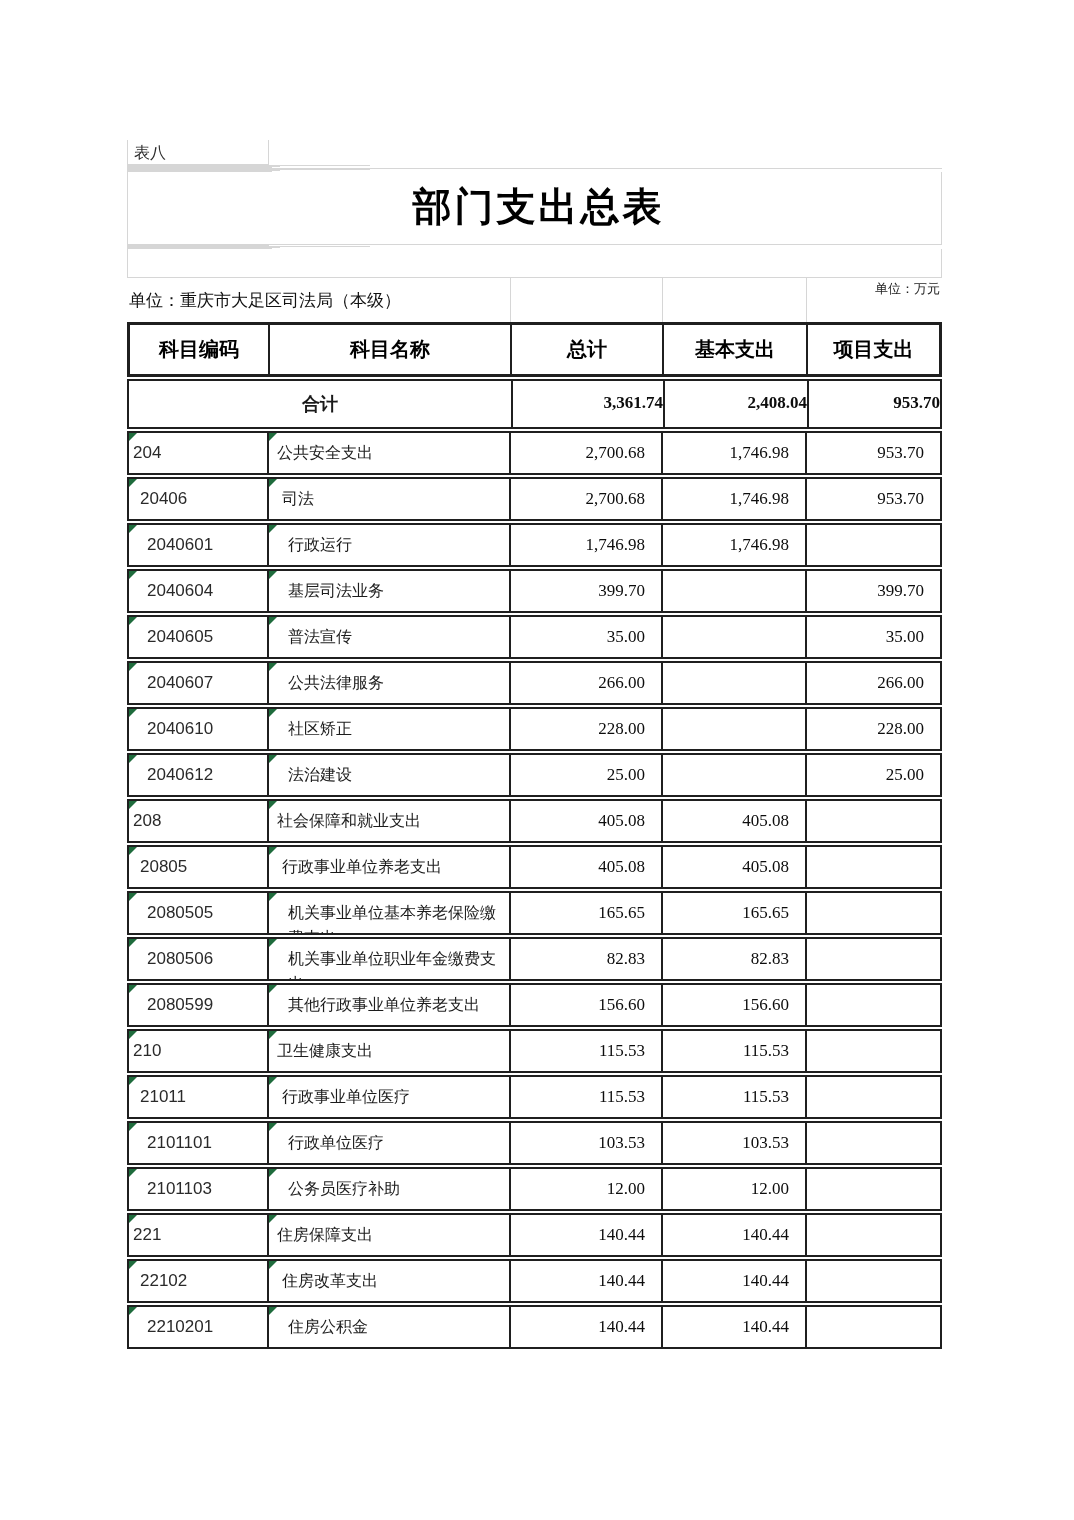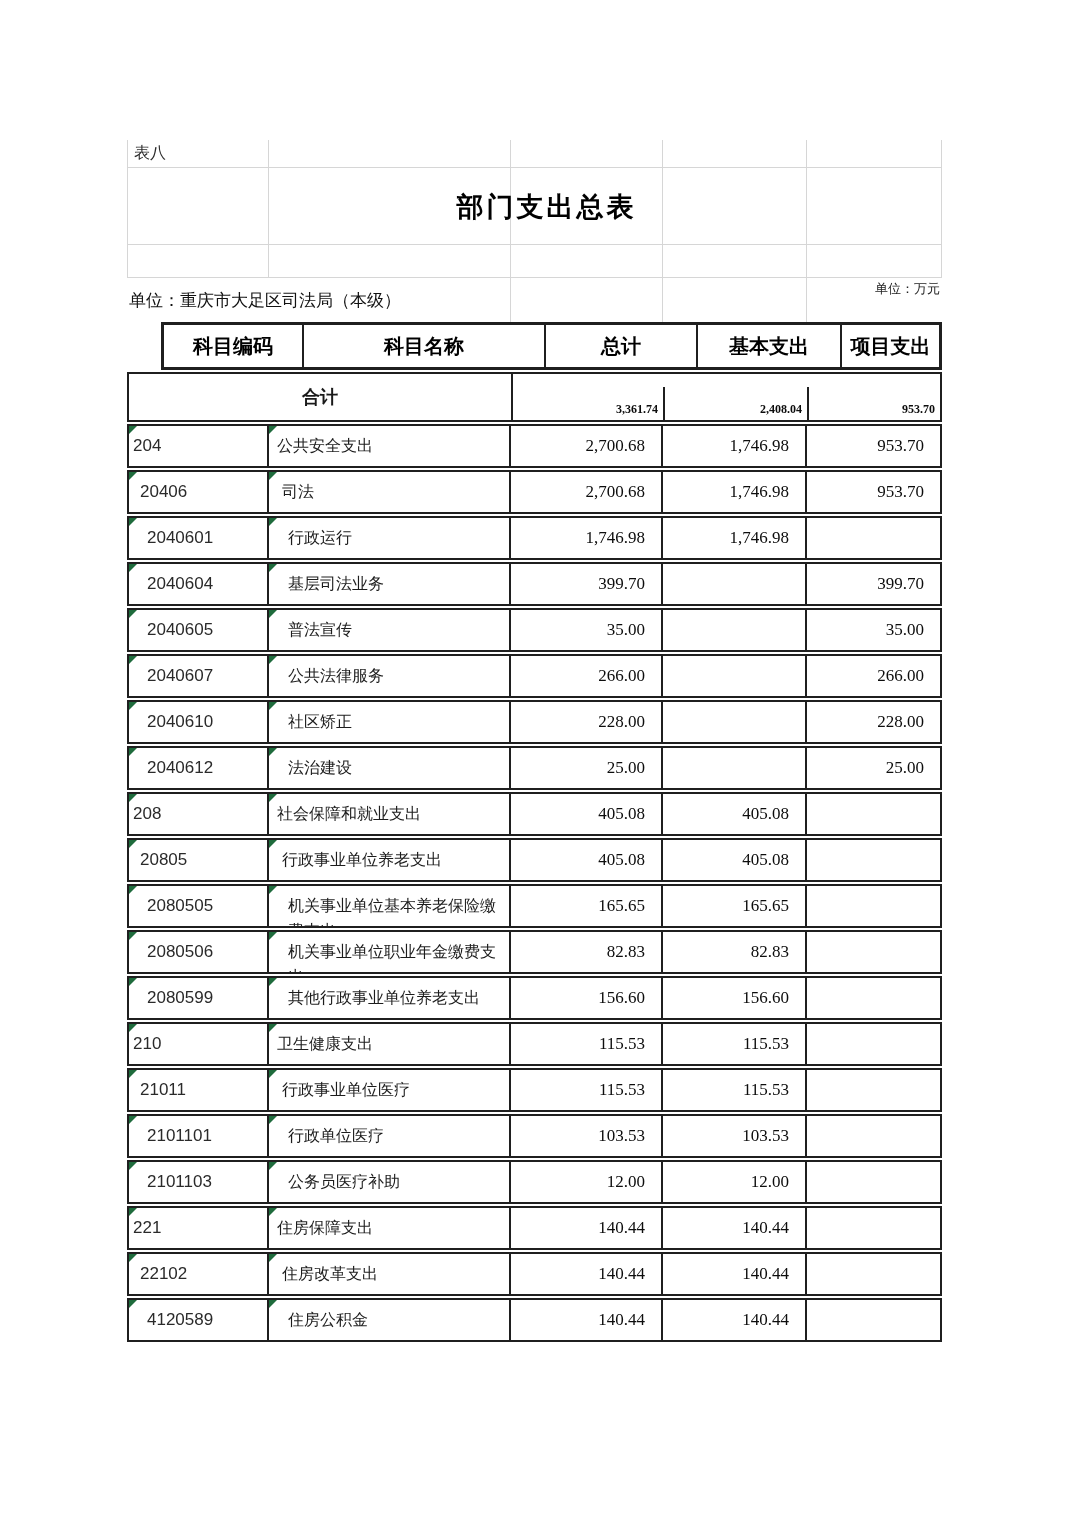--- a/index.html
+++ b/index.html
@@ -7,53 +7,53 @@
     --faint: #d6d6d6;
     --green: #1e6b3c;
     --ink: #1a1a1a;
   }
   *{ box-sizing: border-box; margin:0; padding:0; }
   body{ background:#ffffff; font-family:"Liberation Sans", sans-serif; color:var(--ink); }
   .page{ position:relative; width:1074px; height:1520px; background:#fff; overflow:hidden; }
   .content{ position:absolute; left:127px; top:140px; width:815px; }
 
   
-  .toprow{ display:flex; border-left:1px solid var(--faint); }
+  .toprow{ display:flex; border-left:1px solid var(--faint);flex-direction:column; }
   .topcell{ border-right:1px solid var(--faint); border-bottom:1px solid var(--faint); }
   .tc1{ width:141px; } .tc2{ width:242px; } .tc3{ width:152px; } .tc4{ width:144px; } .tc5{ flex:1; }
   .rowA{ height:28px; }
   .rowA .sheet-label{ font-family:"DejaVu Serif", serif; font-size:16px; color:#2b2b2b; padding:3px 0 0 6px; display:block; }
   .rowB{ height:77px; position:relative; }
-  .rowB .title{ position:absolute; left:12px; top:0; width:100%; height:100%; display:flex; align-items:center; justify-content:center;
-    font-size:27px; font-weight:700; letter-spacing:3px; color:#000; background:transparent; z-index:2; }
+  .rowB .title{ position:absolute; left:4px; top:0; width:100%; height:100%; display:flex; align-items:center; justify-content:center;
+    font-size:39px; font-weight:700; letter-spacing:3px; color:#000; background:transparent; z-index:2; }
   .rowB .gridbg{ position:absolute; inset:0; display:flex; z-index:1; }
   .rowC{ height:33px; }
   
   .rowD{ height:44px; position:relative; display:flex; align-items:center; }
   .rowD .vline{ position:absolute; top:0; height:100%; width:1px; background:var(--faint); }
   .unit-left{ font-size:17px; color:#111; padding-left:2px; }
   .unit-right{ position:absolute; right:2px; bottom:24px; font-family:"DejaVu Serif", serif; font-size:13px; color:#222; }
 
   
   .trow{ display:flex; border:2px solid var(--border); margin-top:2px; background:#fff; }
-  .trow.header{ border-width:3px; height:48px; margin-top:0;margin-left:34px; }
+  .trow.header{ border-width:3px; height:55px; margin-top:0; }
   .trow.totals{ height:50px; font-weight:700; }
   .trow.datarow{ height:44px; }
 
   .cell{ position:relative; border-right:2px solid var(--border); overflow:hidden; }
   .cell:last-child{ border-right:none; }
   .c1{ width:140px; } .c2{ width:242px; } .c3{ width:152px; } .c4{ width:144px; } .c5{ flex:1; }
   .cmerged{ width:384px; }
 
   .header .cell{ display:flex; align-items:center; justify-content:center;
     font-size:20px; font-weight:700; color:#000; border-right-width:2px; }
 
   .totals .cmerged{ display:flex; align-items:center; justify-content:center; font-size:18px; }
   .num{ text-align:right; font-family:"Liberation Serif", serif; font-size:17px; color:#0d0d0d; }
-  .totals .num{ line-height:44px; padding-right:5px; font-size:12px;margin-top:13px; }
+  .totals .num{ line-height:44px; font-size:17px; }
   .datarow .num{ line-height:40px; padding-right:16px; }
 
   .code-txt{ display:block; font-size:17px; color:#2a2a2a; line-height:40px; }
   .lvl1 .code-txt{ padding-left:4px; } .lvl2 .code-txt{ padding-left:11px; } .lvl3 .code-txt{ padding-left:18px; }
 
   .name-txt{ display:block; font-size:16px; color:#1c1c1c; line-height:25px; padding-top:7px; word-break:break-all; }
   .nlvl1 .name-txt{ padding-left:8px; } .nlvl2 .name-txt{ padding-left:13px; } .nlvl3 .name-txt{ padding-left:19px; }
 
   .tri{ position:absolute; top:0; left:0; width:0; height:0;
     border-top:8px solid var(--green); border-right:8px solid transparent; }
@@ -360,21 +360,21 @@
             <span class="tri"></span>
             <span class="name-txt">住房改革支出</span>
           </div>
           <div class="cell c3 num"><span>140.44</span></div>
           <div class="cell c4 num"><span>140.44</span></div>
           <div class="cell c5 num"><span></span></div>
         </div>
         <div class="trow datarow">
           <div class="cell c1 lvl3">
             <span class="tri"></span>
-            <span class="code-txt">4120589</span>
+            <span class="code-txt">2210201</span>
           </div>
           <div class="cell c2 nlvl3">
             <span class="tri"></span>
             <span class="name-txt">住房公积金</span>
           </div>
           <div class="cell c3 num"><span>140.44</span></div>
           <div class="cell c4 num"><span>140.44</span></div>
           <div class="cell c5 num"><span></span></div>
         </div>
       </div>

